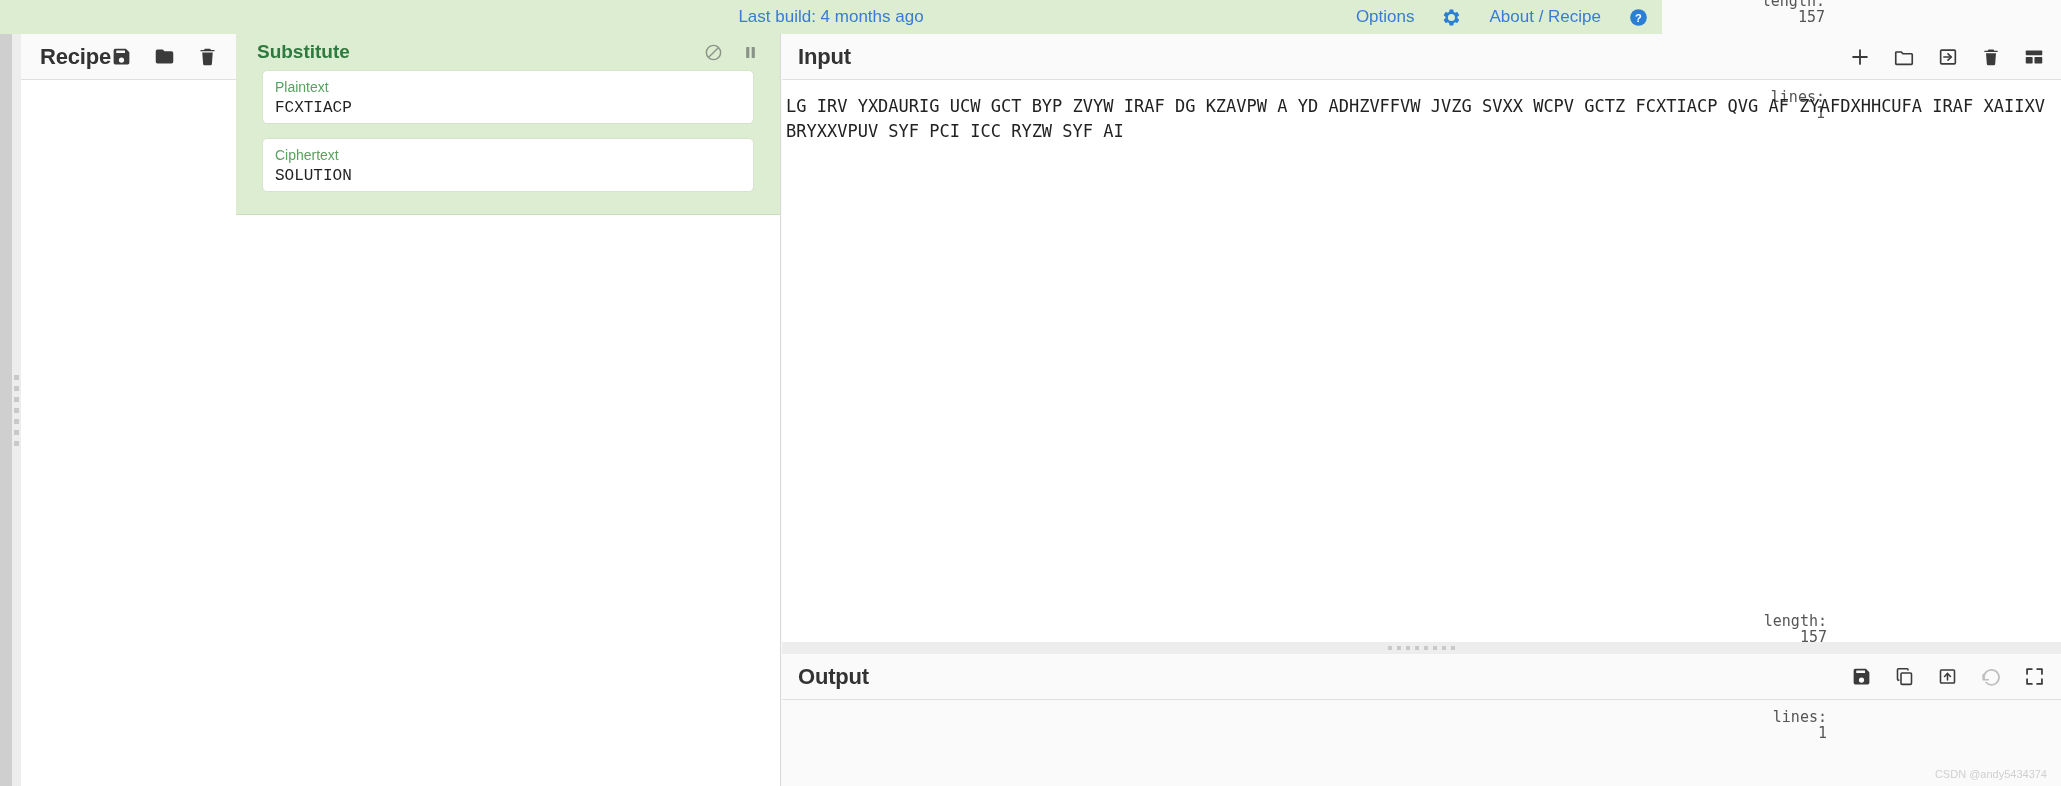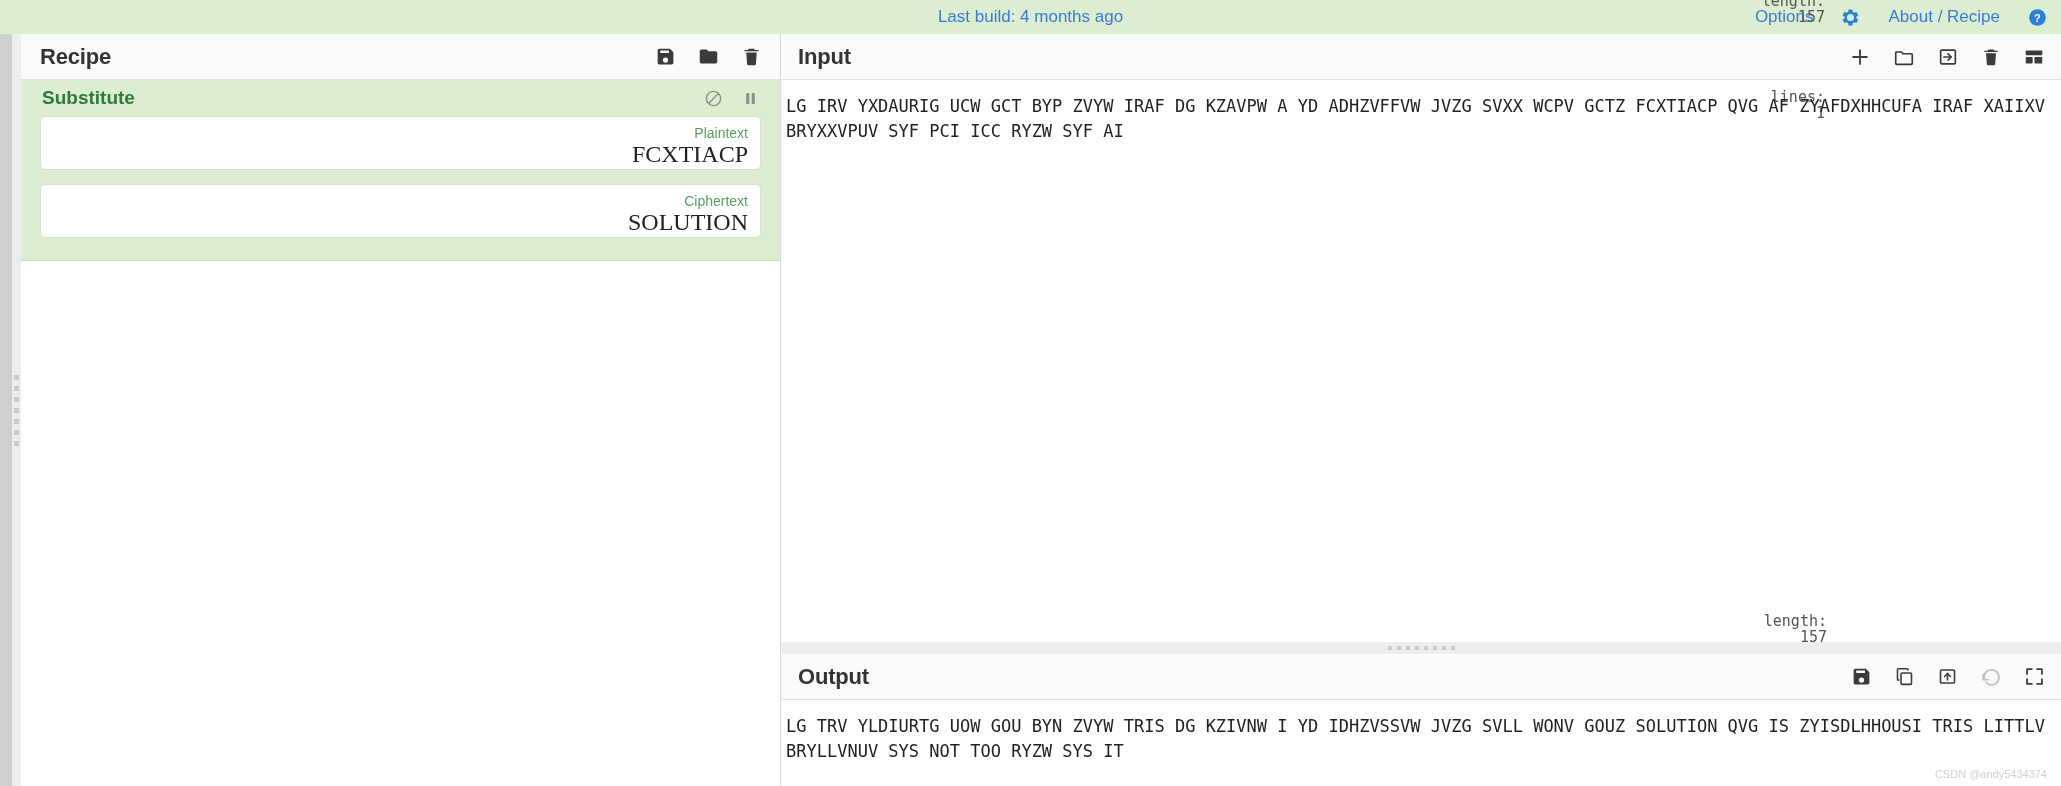--- a/index.html
+++ b/index.html
@@ -16,21 +16,21 @@
     position: relative;
     width: 2061px;
     height: 786px;
     background: #fafafa;
   }
 
   
   .banner {
     position: absolute;
     top: 0; left: 0;
-    width: 2061px;
+    width: 1662px;
     height: 34px;
     background: #dcedd2;
     display: flex;
     align-items: center;
     justify-content: center;
     font-size: 17px;
   }
   .banner-build {
     color: #3a7bd5;
     white-space: nowrap;
@@ -77,21 +77,20 @@
 
   
   .recipe-panel {
     position: absolute;
     top: 34px; left: 21px;
     width: 760px;
     height: 752px;
     background: #ffffff;
     border-right: 1px solid #d8d8d8;
     display: flex;
-    flex-direction: column;
   }
   .panel-title-bar {
     height: 46px;
     min-height: 46px;
     background: #fafafa;
     border-bottom: 1px solid #e0e0e0;
     display: flex;
     align-items: center;
     padding: 0 18px 0 19px;
   }
@@ -134,39 +133,39 @@
   }
   .op-actions {
     margin-left: auto;
     display: flex;
     align-items: center;
     gap: 18px;
   }
   .op-icon { cursor: pointer; display: inline-flex; opacity: .55; }
   .op-icon svg { display: block; }
 
-  .op-args { padding: 0 19px; display: flex; flex-direction: column; gap: 14px; text-align: right; }
+  .op-args { padding: 0 26px; display: flex; flex-direction: column; gap: 14px; }
   .arg-field {
     background: #ffffff;
     border: 1px solid #d7e3cd;
     border-radius: 5px;
     padding: 8px 12px 10px 12px;
     height: 54px;
   }
   .arg-label {
     display: block;
     font-size: 14px;
     color: #58a15f;
     line-height: 16px;
     margin-bottom: 2px;
   }
   .arg-value {
     display: block;
-    font-family: Liberation Serif, serif;
-    font-size: 24px;
+    font-family: Liberation Mono, monospace;
+    font-size: 16px;
     color: #222222;
     line-height: 22px;
     white-space: pre;
   }
 
   
   .right-side {
     position: absolute;
     top: 34px;
     left: 782px;
@@ -470,20 +469,19 @@
             <svg width="21" height="21" viewBox="0 0 24 24" fill="none" stroke="#3b3b3b" stroke-width="2" stroke-linecap="round" stroke-linejoin="round">
               <polyline points="3.5,9 3.5,3.5 9,3.5"></polyline>
               <polyline points="15,3.5 20.5,3.5 20.5,9"></polyline>
               <polyline points="20.5,15 20.5,20.5 15,20.5"></polyline>
               <polyline points="9,20.5 3.5,20.5 3.5,15"></polyline>
             </svg>
           </span>
         </div>
       </div>
 
-      <div class="io-text">LG TRV YLDIURTG UOW GOU BYN ZVYW TRIS DG KZIVNW I YD IDHZVSSVW JVZG SVLL WONV GOUZ SOLUTION QVG IS ZYISDLHHOUSI TRIS LITTLV BRYLLVNUV SYS NOT TOO RYZW SYS IT</div>
     </div>
 
   </div>
 
   <div class="watermark">CSDN @andy5434374</div>
 
 </div>
 
 </body></html>

